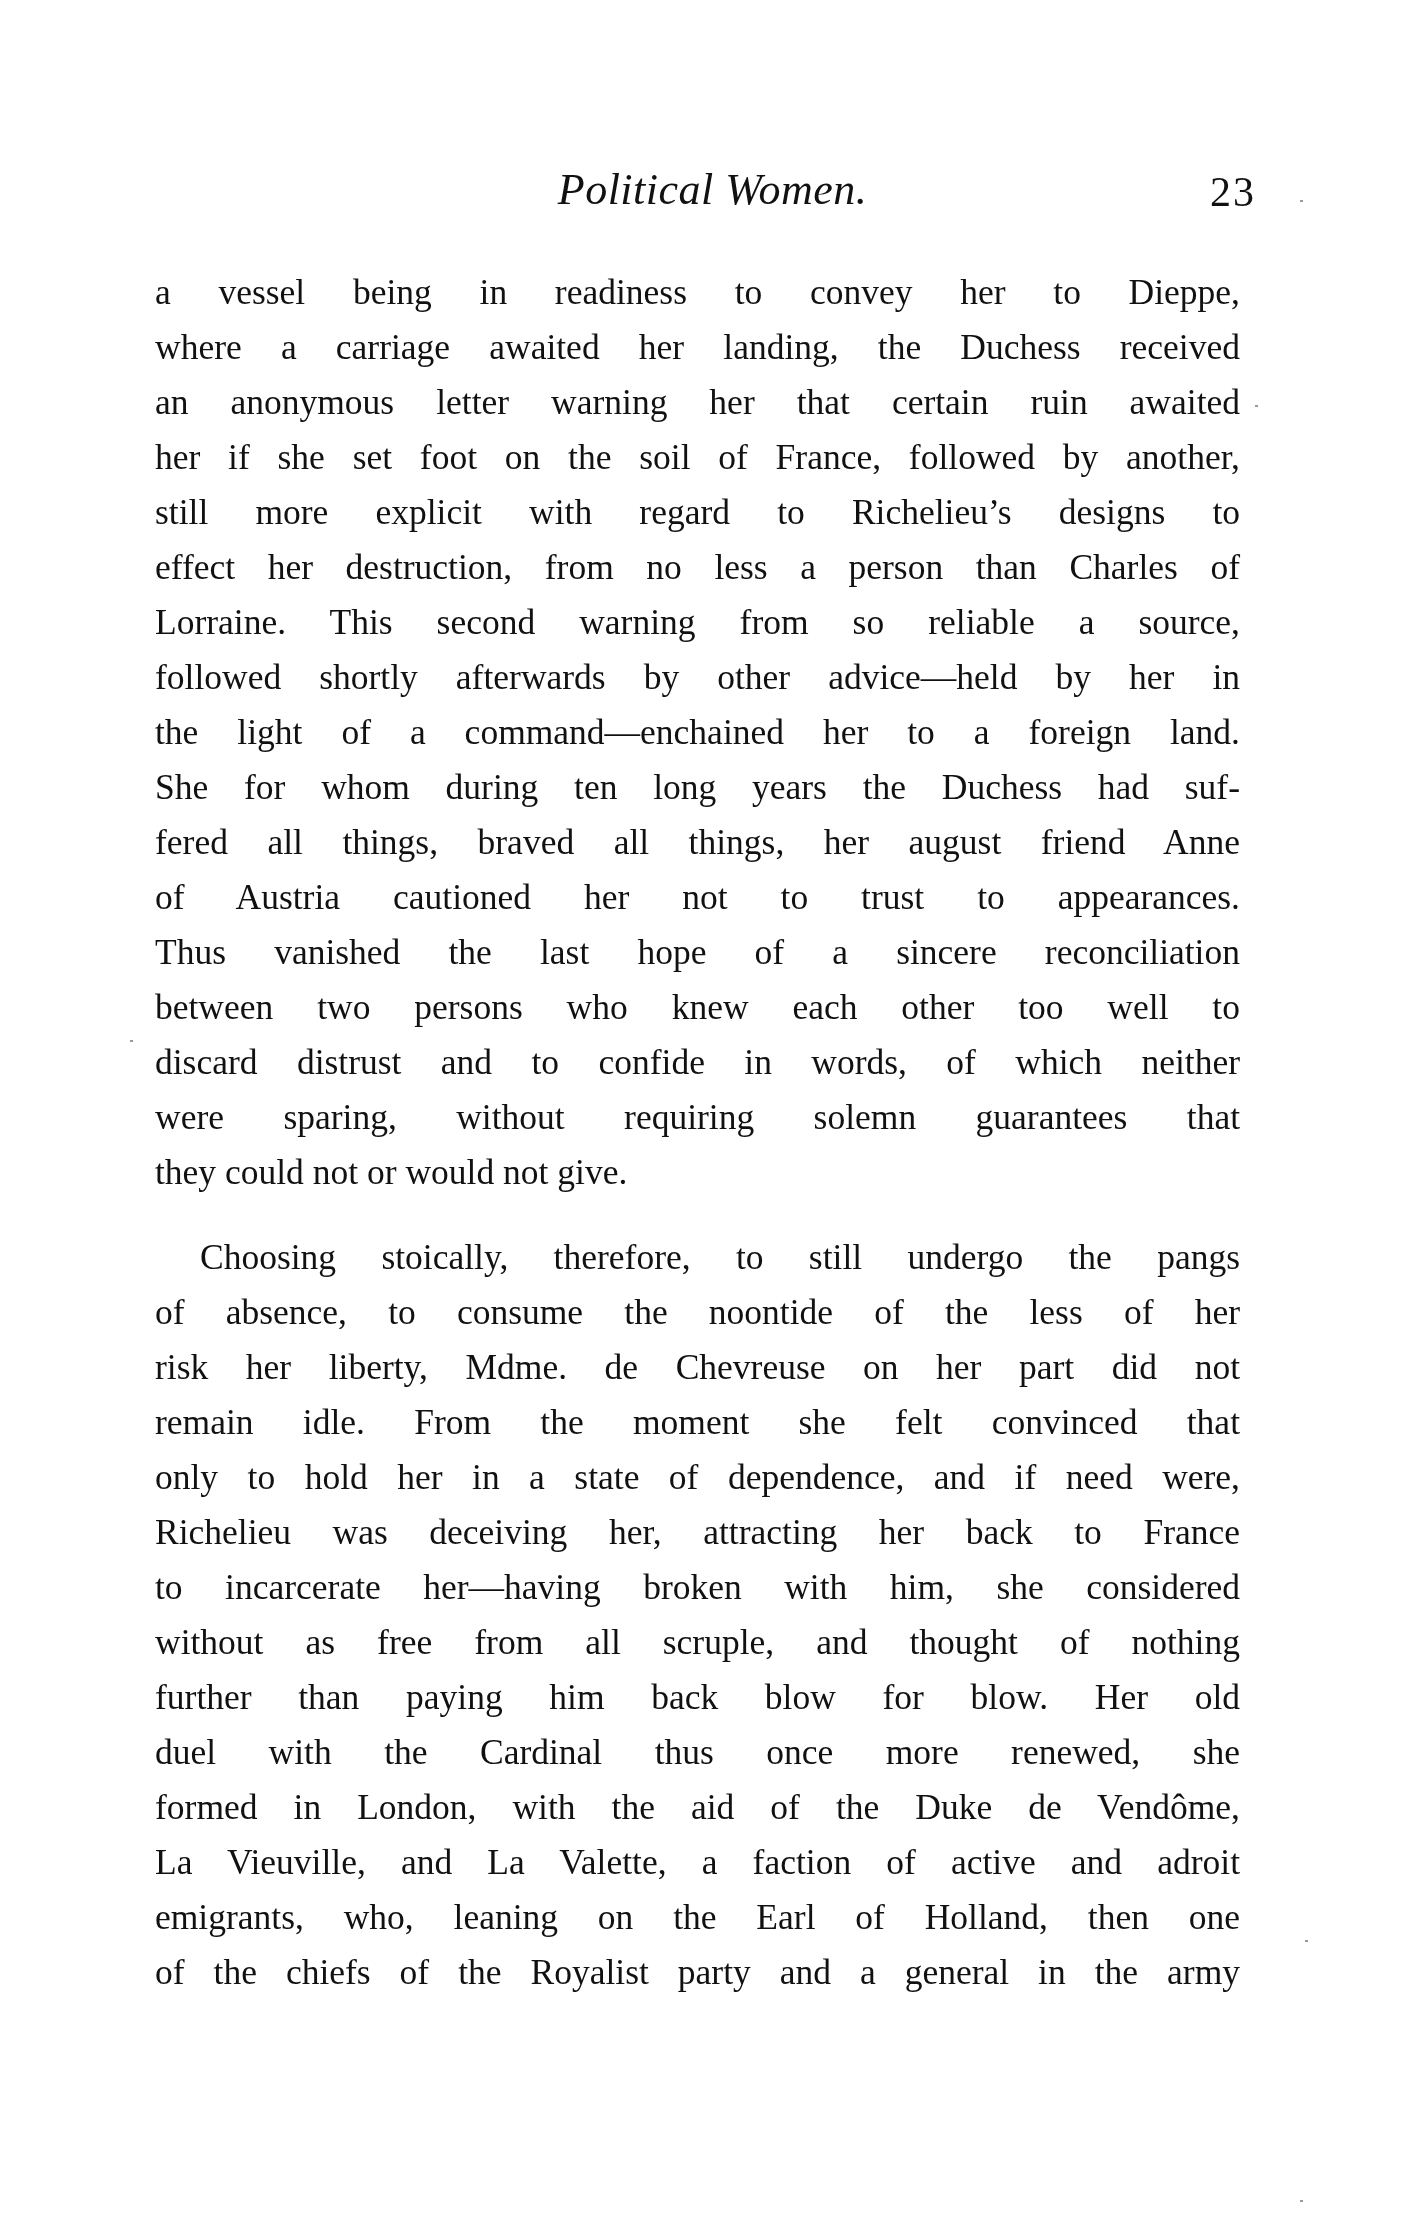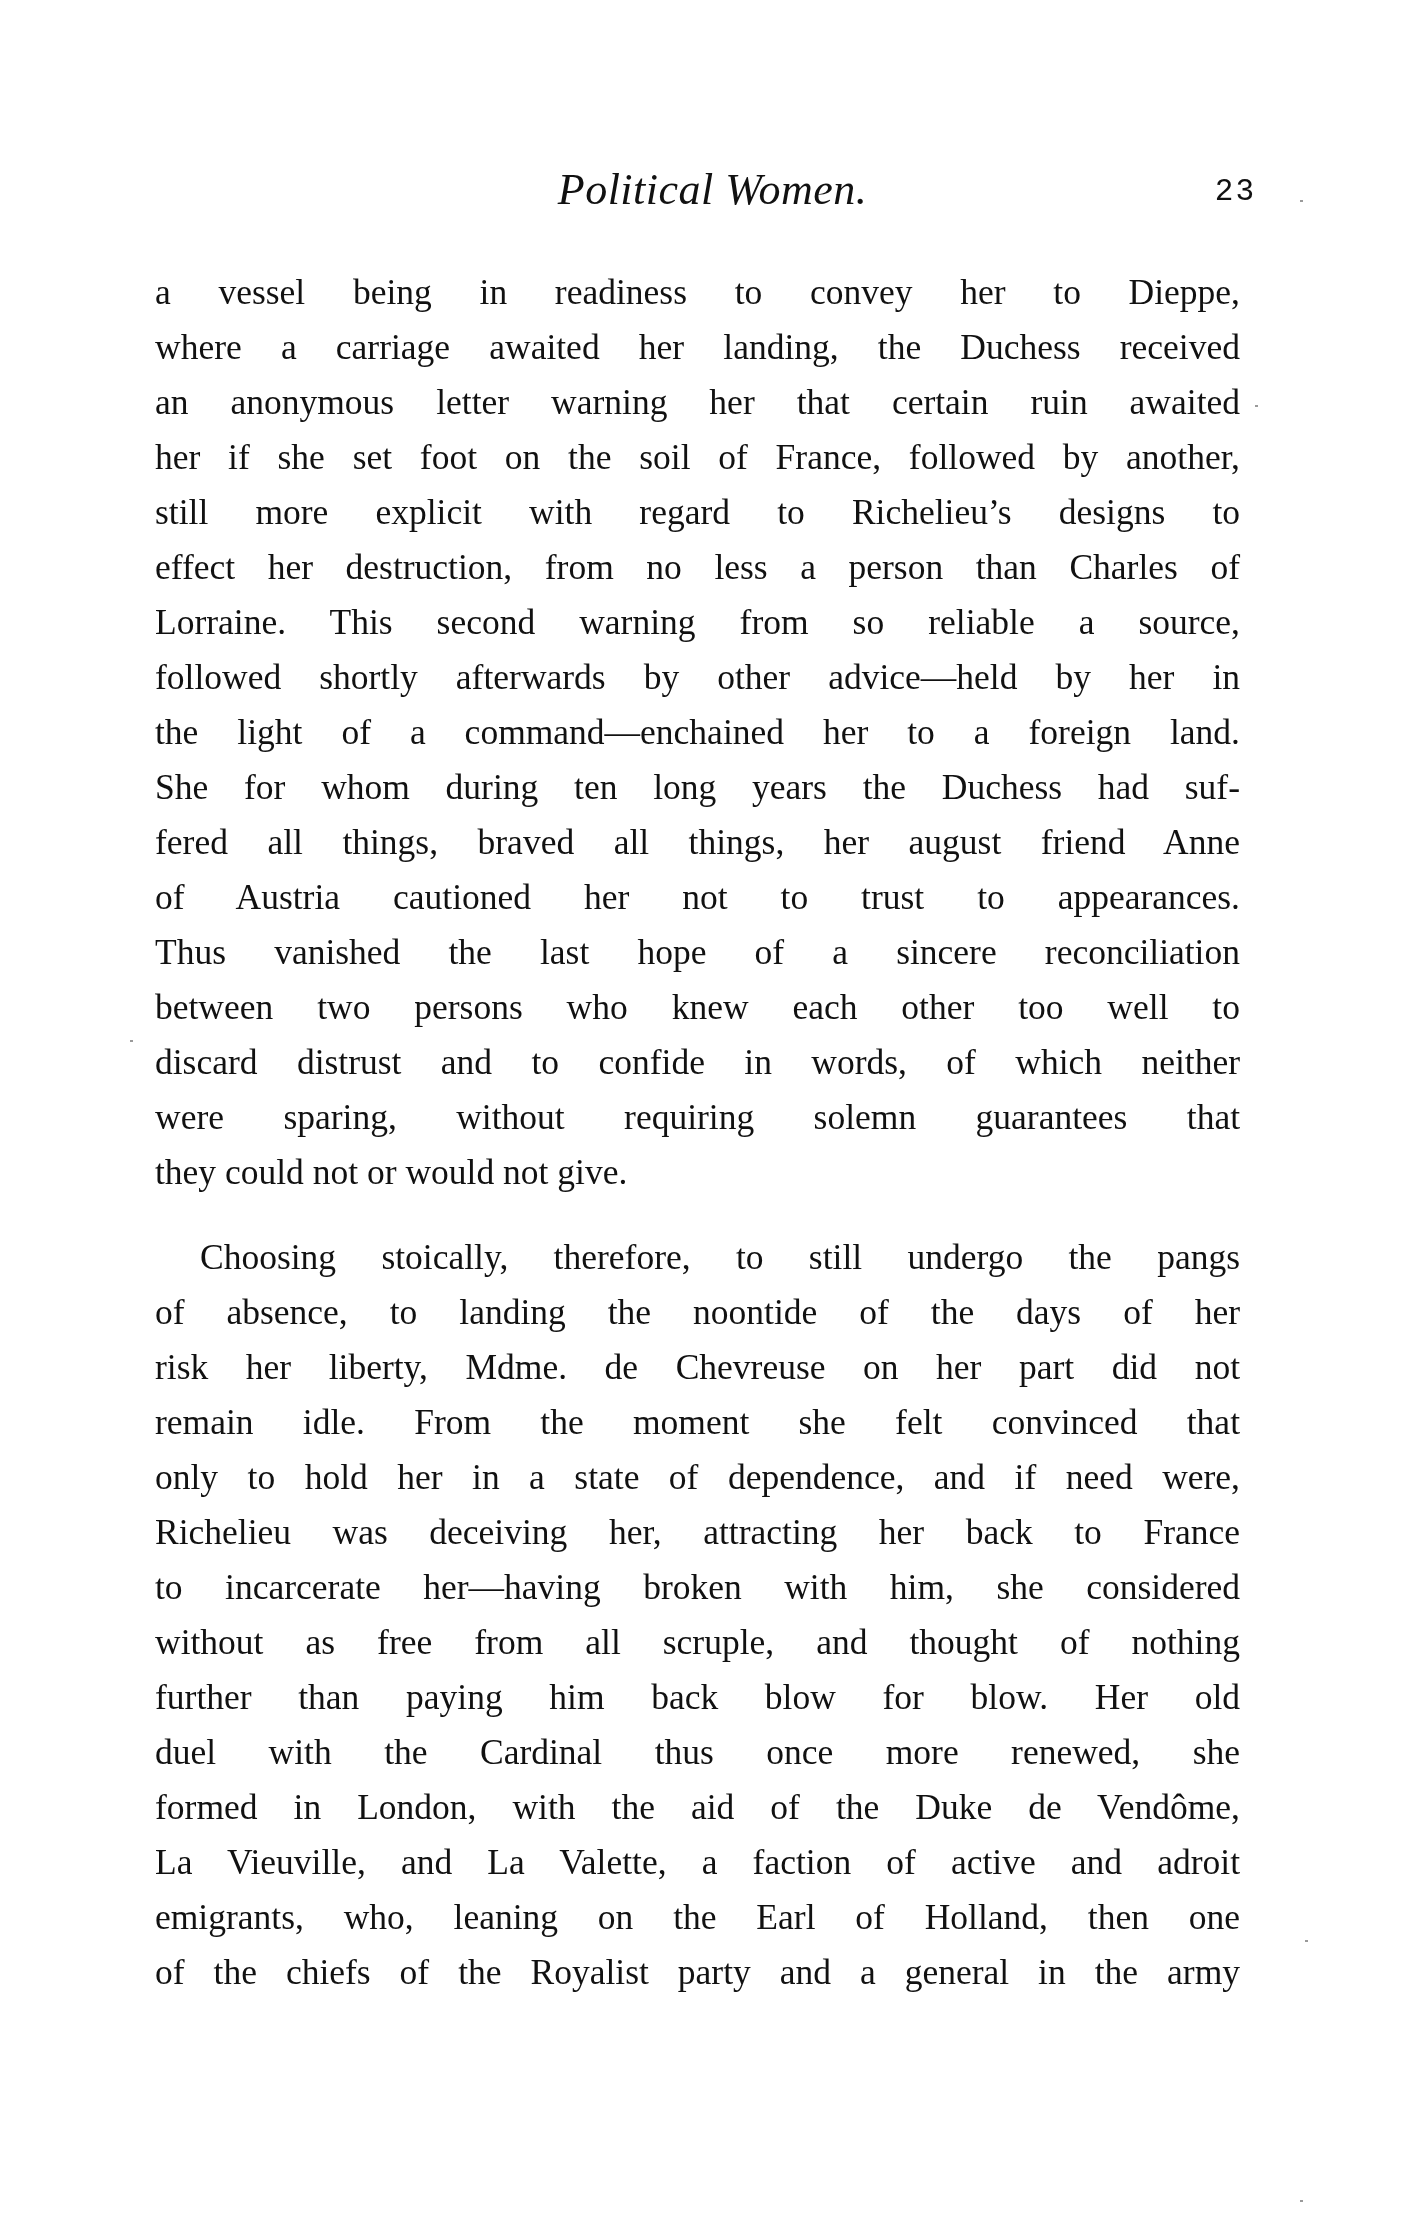--- a/index.html
+++ b/index.html
@@ -39,22 +39,22 @@
     font-size: 44px;
     line-height: 52px;
     letter-spacing: 0.5px;
     padding-left: 30px;
     box-sizing: border-box;
   }
   .head-page {
     position: absolute;
     right: -16px;
     top: 2px;
-    font-family: Liberation Mono, monospace;
-    font-size: 31px;
+    font-family: Liberation Serif, serif;
+    font-size: 42px;
     line-height: 52px;
     letter-spacing: 2px;
     text-align: right;
   }
   .text-block {
     position: absolute;
     top: 265px;
     left: 155px;
     width: 1085px;
   }
@@ -109,21 +109,21 @@
       <span class="line">of Austria cautioned her not to trust to appearances.</span>
       <span class="line">Thus vanished the last hope of a sincere reconciliation</span>
       <span class="line">between two persons who knew each other too well to</span>
       <span class="line">discard distrust and to confide in words, of which neither</span>
       <span class="line">were sparing, without requiring solemn guarantees that</span>
       <span class="line last">they could not or would not give.</span>
     </div>
 
     <div>
       <span class="line indent">Choosing stoically, therefore, to still undergo the pangs</span>
-      <span class="line">of absence, to landing the noontide of the days of her</span>
+      <span class="line">of absence, to consume the noontide of the less of her</span>
       <span class="line">risk her liberty, Mdme. de Chevreuse on her part did not</span>
       <span class="line">remain idle.  From the moment she felt convinced that</span>
       <span class="line">only to hold her in a state of dependence, and if need were,</span>
       <span class="line">Richelieu was deceiving her, attracting her back to France</span>
       <span class="line">to incarcerate her—having broken with him, she considered</span>
       <span class="line">without as free from all scruple, and thought of nothing</span>
       <span class="line">further than paying him back blow for blow.  Her old</span>
       <span class="line">duel with the Cardinal thus once more renewed, she</span>
       <span class="line">formed in London, with the aid of the Duke de Vendôme,</span>
       <span class="line">La Vieuville, and La Valette, a faction of active and adroit</span>

